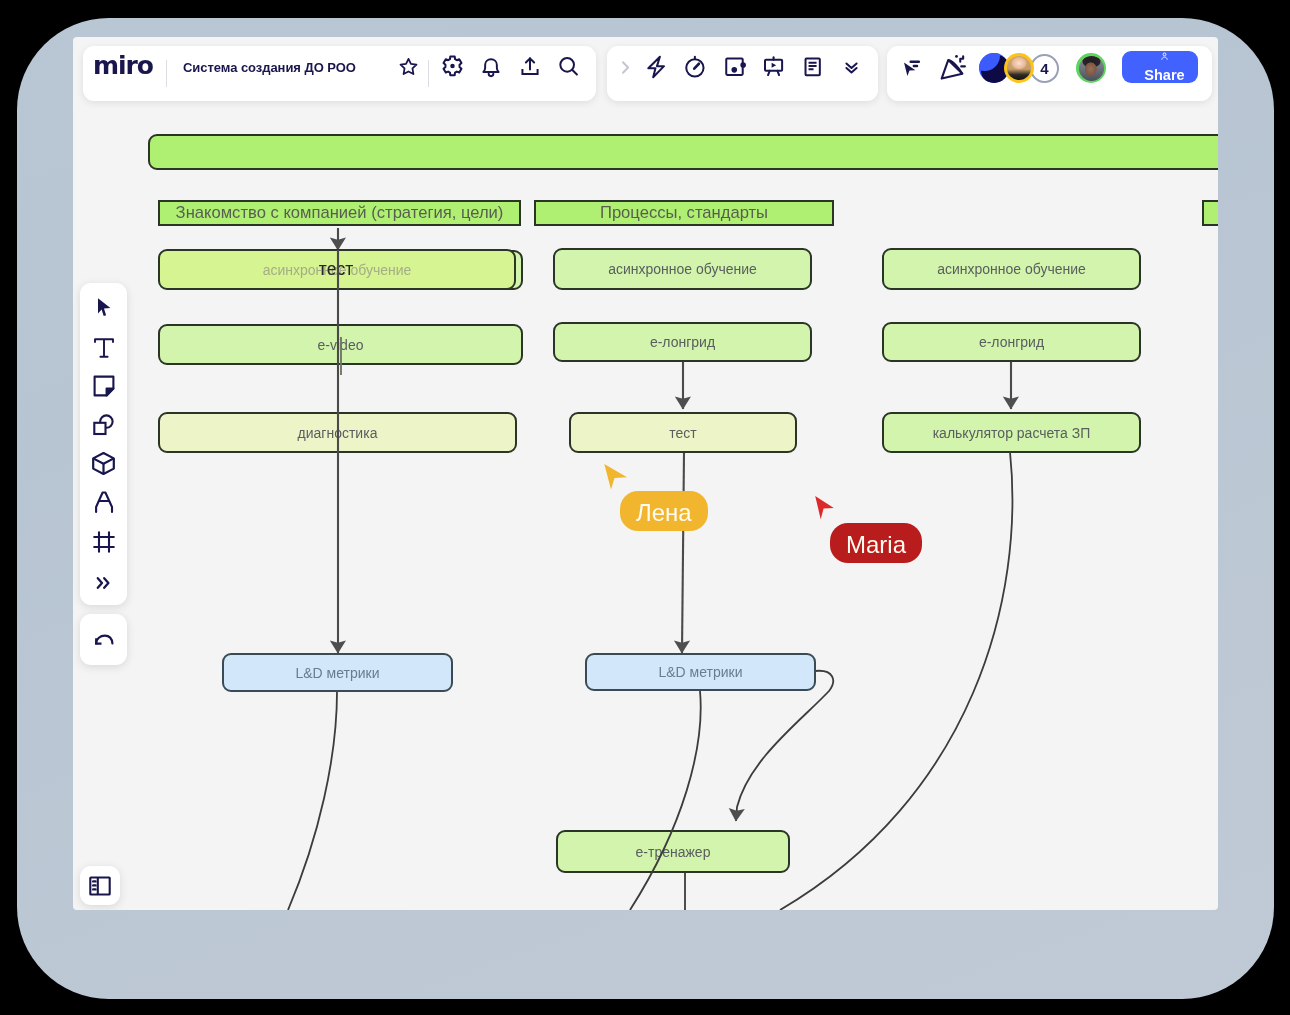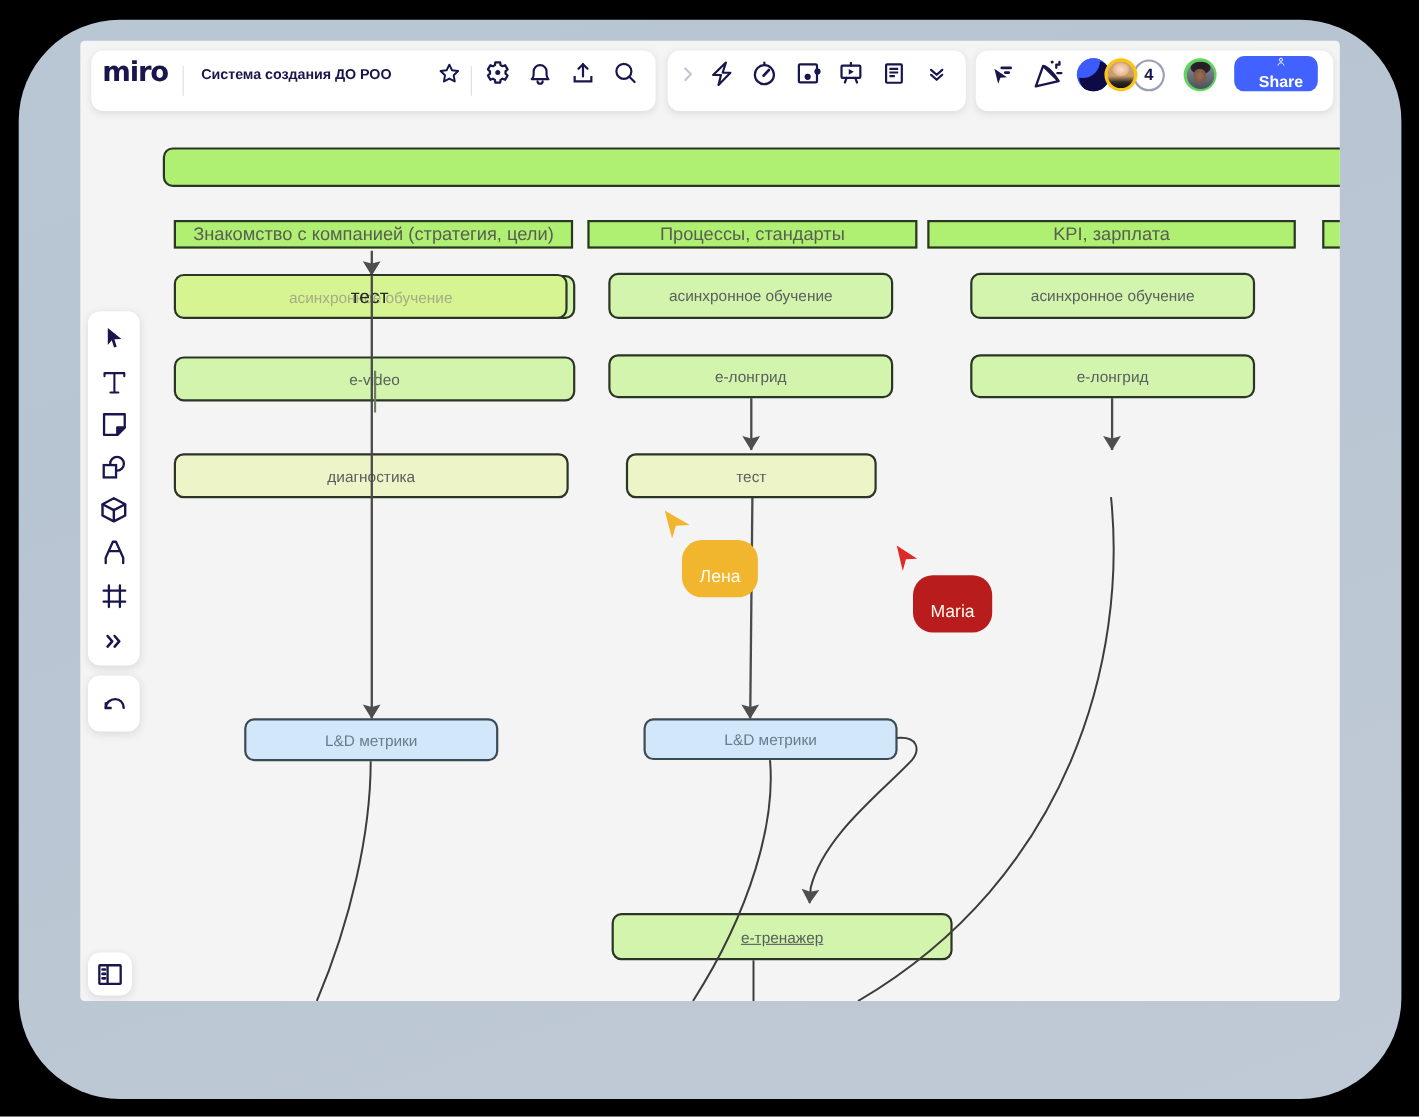--- a/index.html
+++ b/index.html
@@ -33,22 +33,22 @@
   .pill{position:absolute;top:9px;height:55px;background:#fff;border-radius:11px;
         display:flex;align-items:center;box-shadow:0 2px 7px rgba(30,40,60,.10);}
 
   
   .ltools{position:absolute;background:#fff;border-radius:11px;
           box-shadow:0 2px 8px rgba(30,40,60,.13);}
   .ltool{position:absolute;left:0;width:47px;height:30px;display:flex;align-items:center;justify-content:center;cursor:pointer;}
   .fbtn{position:absolute;background:#fff;border-radius:11px;
         box-shadow:0 2px 8px rgba(30,40,60,.13);display:flex;align-items:center;justify-content:center;cursor:pointer;}
 
-  .cursorlabel{position:absolute;border-radius:18px;color:#fffbf0;font-size:16px;
-        padding:24px 16px 9px;white-space:nowrap;line-height:19px;}
+  .cursorlabel{position:absolute;border-radius:18px;color:#fffbf0;font-size:24px;
+        padding:12px 16px 9px;white-space:nowrap;line-height:19px;}
   .cursor{position:absolute;}
   .conn{position:absolute;left:0;top:0;}
   .connfront{z-index:5;pointer-events:none;}
   .ln{fill:none;stroke:#4a4a4a;stroke-width:2.1;}
   .lnc{fill:none;stroke:#3c3c3c;stroke-width:1.8;}
   .ln2{fill:none;stroke:#6d7a63;stroke-width:1.9;}
   .hdr{background:#aff072;color:#585e51;font-size:16.6px;border-radius:0;}
   .c-light{background:#d2f4ac;}
   .c-pale{background:#edf5c8;}
   .c-pale2{background:#d6f492;}
@@ -123,23 +123,20 @@
         </svg>
 
         <div class="shape banner" style="left:75px;top:97px;width:1142px;height:36px;background:#aff072;"></div>
 
         <div class="shape hdr" style="left:85px;top:163px;width:363px;height:26px;">
             <span>Знакомство с компанией (стратегия, цели)</span>
           </div>
         <div class="shape hdr" style="left:461px;top:163px;width:300px;height:26px;">
             <span>Процессы, стандарты</span>
           </div>
-        <div class="shape hdr" style="left:770px;top:163px;width:335px;height:26px;">
-            <span>KPI, зарплата</span>
-          </div>
         <div class="shape hdr" style="left:1129px;top:163px;width:110px;height:26px;">
             <span></span>
           </div>
 
         <div class="shape c-light" style="left:95px;top:213px;width:355px;height:40px;"></div>
         <div class="shape c-pale2" style="left:85px;top:212px;width:358px;height:41px;color:#a5ad85;">
             <span>асинхронное обучение</span>
           </div>
         <div class="shape c-light" style="left:85px;top:287px;width:365px;height:41px;">
             <span>e-video</span>
@@ -159,29 +156,32 @@
           </div>
         <div class="shape c-light" style="left:480px;top:285px;width:259px;height:40px;">
             <span>е-лонгрид</span>
           </div>
         <div class="shape c-pale" style="left:496px;top:375px;width:228px;height:41px;">
             <span>тест</span>
           </div>
         <div class="shape blue" style="left:512px;top:616px;width:231px;height:38px;">
             <span>L&amp;D метрики</span>
           </div>
-        <div class="shape c-light" style="left:483px;top:793px;width:310px;height:43px;text-decoration:underline;">
+        <div class="shape c-light" style="left:483px;top:793px;width:234px;height:43px;">
             <span>е-тренажер</span>
           </div>
 
         <div class="shape c-light" style="left:809px;top:211px;width:259px;height:42px;">
             <span>асинхронное обучение</span>
           </div>
         <div class="shape c-light" style="left:809px;top:285px;width:259px;height:40px;">
             <span>е-лонгрид</span>
+          </div>
+        <div class="shape c-light" style="left:809px;top:375px;width:259px;height:41px;">
+            <span>калькулятор расчета ЗП</span>
           </div>
 
         <div class="cursor" style="left:530px;top:426px;">
           <svg width="25" height="28" viewBox="0 0 25 28">
               <path d="M1.3 1.0 L24.0 14.3 L11.5 14.9 L8.0 26.5 Z" fill="#f2b62e"></path>
             </svg>
         </div>
         <div class="cursorlabel" style="left:547px;top:454px;background:#f2b62e;"><span>Лена</span></div>
         <div class="cursor" style="left:741px;top:458px;">
           <svg width="21" height="27" viewBox="0 0 21 27">

